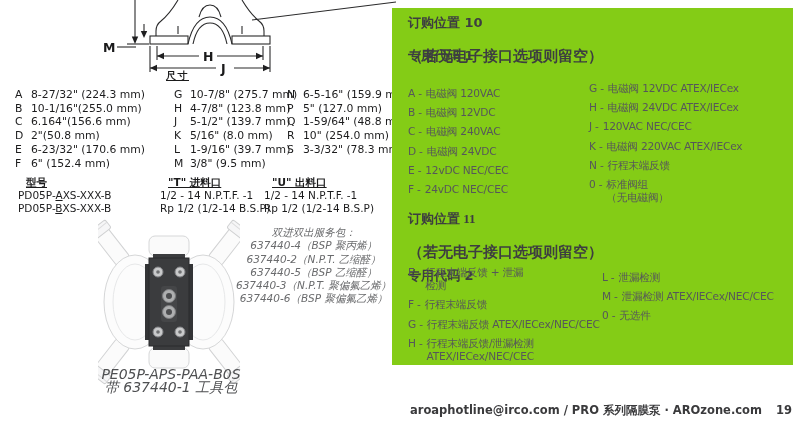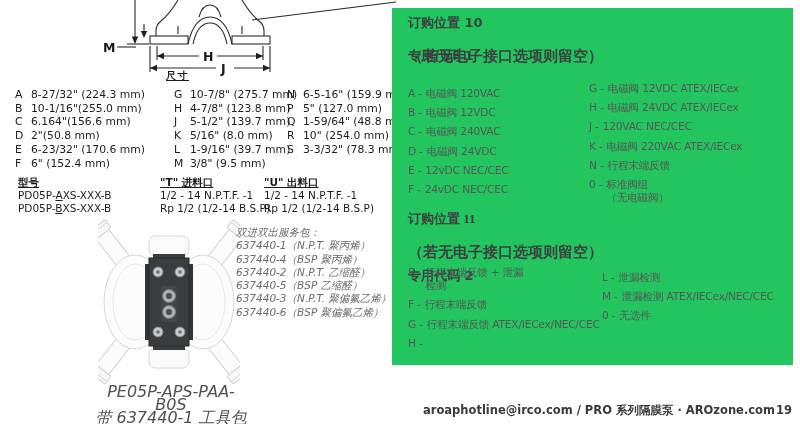--- a/index.html
+++ b/index.html
@@ -18,53 +18,53 @@
   #dim-col-2{left:174px;top:88px;width:112px;}
   #dim-col-3{left:287px;top:88px;width:110px;}
   .dim-row{display:flex;}
   .dim-key{width:16px;flex:none;}
 
   
   #models{left:18px;top:176px;font-size:10.5px;line-height:13.2px;white-space:nowrap;}
   .m-row{display:flex;}
   .m-c1{width:142px;flex:none;}
   .m-c2{width:104px;flex:none;}
-  .m-head .hd{font-weight:bold;text-decoration:underline;}
+  .m-head .hd{font-weight:bold;text-decoration:underline;margin-left:8px;}
   .m-code{text-decoration:underline;}
 
   
   #pump-photo{left:98px;top:218px;width:142px;height:168px;}
   #kits{left:236px;top:226px;font-size:10.5px;font-style:italic;line-height:13.3px;
-        color:#6a6b6d;white-space:nowrap;}
-  #caption{left:95px;top:386px;width:152px;text-align:center;font-style:italic;
-           font-size:16px;line-height:12.8px;color:#4f5052;}
-
-  
-  #panel{left:392px;top:8px;width:401px;height:357px;background:#22c55e;}
+        color:#6a6b6d;white-space:nowrap;text-align:center;}
+  #caption{left:95px;top:368px;width:152px;text-align:center;font-style:italic;
+           font-size:14px;line-height:12.8px;color:#4f5052;}
+
+  
+  #panel{left:392px;top:8px;width:401px;height:357px;background:#84cc16;}
   #panel .abs{position:absolute;}
   .sec-title{font-size:13px;font-weight:bold;color:#3d3e40;line-height:15px;white-space:nowrap;}
   .sec-note{font-size:15px;font-weight:bold;color:#3d3e40;white-space:nowrap;}
   #sec10-title{left:16px;top:7px;}
   #sec10-sub{left:16px;top:40px;}
   #sec10-note{left:16px;top:39px;}
   #sec10-left{left:16px;top:79px;width:180px;}
   #sec10-right{left:197px;top:74px;width:200px;}
   #sec11-title{left:16px;top:203px;font-family:Liberation Serif, serif;}
   #sec11-sub{left:16px;top:220px;margin-top:40px;}
   #sec11-note{left:16px;top:235px;}
   #sec11-left{left:16px;top:258px;width:192px;}
   #sec11-right{left:210px;top:263px;width:188px;}
   .opt{display:flex;margin-bottom:6px;font-size:10.6px;line-height:13.2px;color:#56575a;
        letter-spacing:-0.2px;}
   .opt-code{flex:none;margin-right:4px;white-space:nowrap;}
   .opt-label{white-space:pre-line;}
 
   
   #footer{right:8px;top:403px;font-size:11.5px;font-weight:bold;color:#3a3a3c;
-          display:flex;gap:1px;white-space:nowrap;}
+          display:flex;gap:14px;white-space:nowrap;}
 </style>
 </head>
 <body>
 
 <div class="page">
 
   <div class="abs" id="drawing">
     <svg viewBox="0 0 300 88" width="300" height="88">
       <g stroke="#2a2a2b" stroke-width="1.1" fill="none">
         <line x1="35" y1="0" x2="35" y2="37"></line>
@@ -250,21 +250,20 @@
         <circle cx="81" cy="114" r="1.8" fill="#6f7072"></circle>
       <circle cx="70" cy="78" r="6.5" fill="#aeafb0" stroke="#7c7d7f"></circle>
         <circle cx="70" cy="78" r="3" fill="#4c4d4f"></circle>
       <circle cx="70" cy="94" r="6.5" fill="#aeafb0" stroke="#7c7d7f"></circle>
         <circle cx="70" cy="94" r="3" fill="#4c4d4f"></circle>
     </svg>
   </div>
 
   <div class="abs" id="kits">
     <div>双进双出服务包：</div>
-    <div>637440-1（N.P.T. 聚丙烯）</div>
     <div>637440-4（BSP 聚丙烯）</div>
     <div>637440-2（N.P.T. 乙缩醛）</div>
     <div>637440-5（BSP 乙缩醛）</div>
     <div>637440-3（N.P.T. 聚偏氟乙烯）</div>
     <div>637440-6（BSP 聚偏氟乙烯）</div>
   </div>
 
   <div class="abs" id="caption">
     <div>PE05P-APS-PAA-B0S</div>
     <div>带 637440-1 工具包</div>
@@ -344,20 +343,22 @@
       <div class="opt">
           <span class="opt-code">F -</span>
           <span class="opt-label">行程末端反馈</span>
         </div>
       <div class="opt">
           <span class="opt-code">G -</span>
           <span class="opt-label">行程末端反馈 ATEX/IECex/NEC/CEC</span>
         </div>
       <div class="opt">
           <span class="opt-code">H -</span>
+          <span class="opt-label">行程末端反馈/泄漏检测
+ATEX/IECex/NEC/CEC</span>
         </div>
     </div>
 
     <div class="abs" id="sec11-right">
       <div class="opt">
           <span class="opt-code">L -</span>
           <span class="opt-label">泄漏检测</span>
         </div>
       <div class="opt">
           <span class="opt-code">M -</span>

